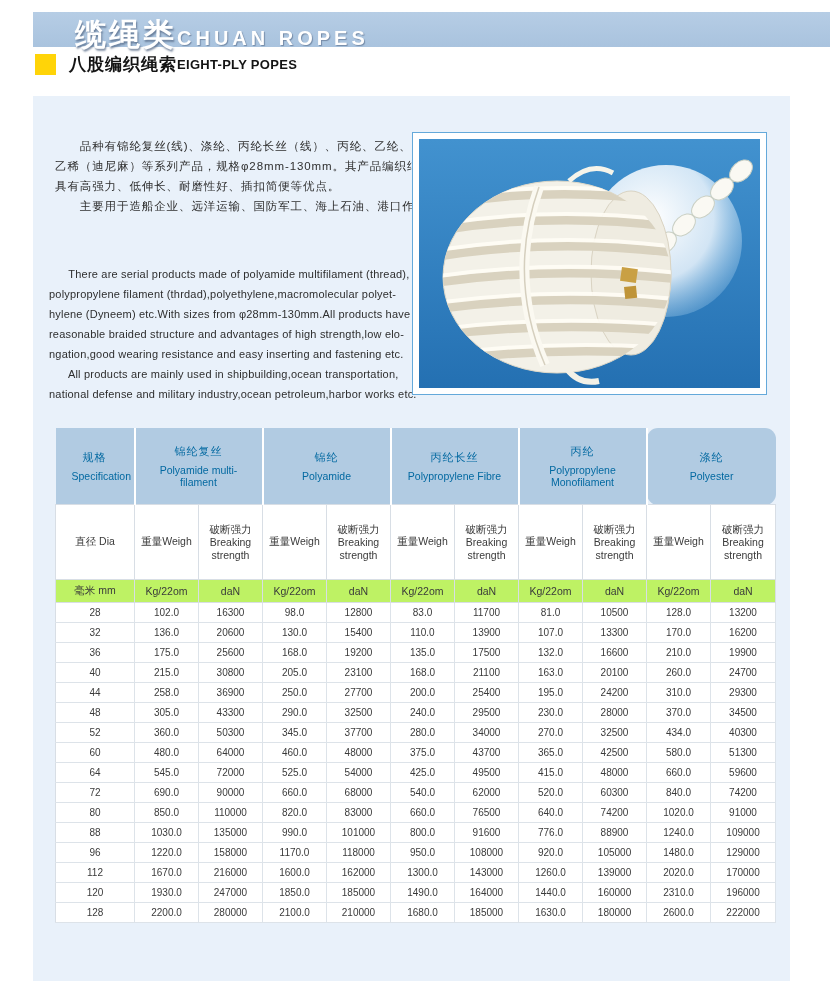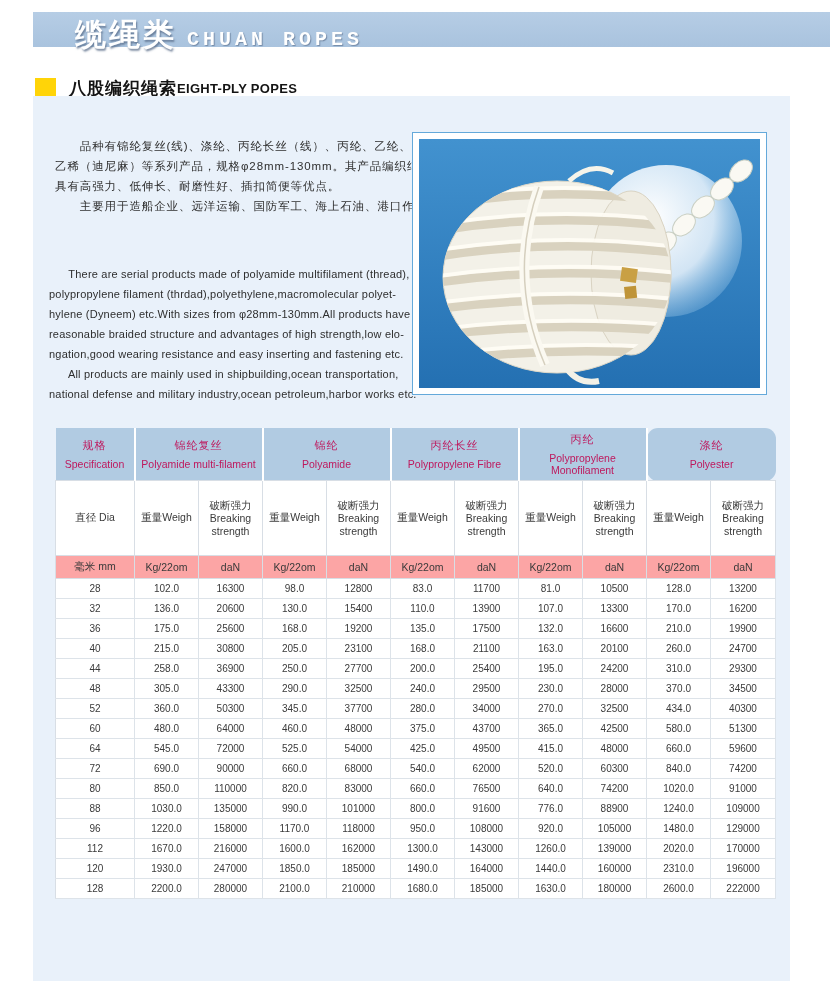--- a/index.html
+++ b/index.html
@@ -18,58 +18,57 @@
   .banner{
     position:absolute;left:33px;top:12px;width:797px;height:35px;
     background:linear-gradient(#b6cde5,var(--banner-bg));
     display:flex;align-items:baseline;
   }
   .banner-zh{
     font-size:31px;font-weight:bold;color:#fff;margin-left:42px;letter-spacing:3px;
     text-shadow:1px 2px 2px rgba(80,100,130,.75);line-height:46px;
   }
   .banner-en{
-    font-size:20px;font-weight:bold;color:#fff;margin-left:10px;letter-spacing:4px;
+    font-size:20px;font-weight:bold;color:#fff;letter-spacing:4px;
     text-shadow:1px 1px 1px rgba(80,100,130,.6);
-    font-family:Liberation Mono, monospace;
   }
   
-  .section{position:absolute;left:35px;top:76px;height:24px;display:flex;align-items:center;}
+  .section{position:absolute;left:35px;top:52px;height:24px;display:flex;align-items:center;}
   .yellow-sq{width:21px;height:21px;background:var(--accent-yellow);margin-right:13px;flex:none;}
   .section-zh{font-size:17px;font-weight:bold;color:#141414;letter-spacing:1px;}
   .section-en{font-size:13px;font-weight:bold;color:#141414;letter-spacing:.3px;}
   
   .panel{position:absolute;left:33px;top:96px;width:757px;height:885px;background:var(--panel-bg);}
   .cn-text{position:absolute;left:22px;top:40px;}
   .cn-text .line{white-space:pre;font-size:11.5px;line-height:20px;letter-spacing:.9px;color:var(--text-dark);}
   .en-text{position:absolute;left:16px;top:168px;}
   .en-text .line{white-space:pre;font-size:11px;line-height:20px;letter-spacing:.2px;color:var(--text-dark);}
   
   .photo{
     position:absolute;left:379px;top:36px;width:355px;height:263px;
     background:#fff;border:1px solid #64a9da;padding:6px;
   }
   .photo-inner{width:100%;height:100%;display:block;}
   
   .table-wrap{position:absolute;left:22px;top:332px;}
   table{border-collapse:collapse;table-layout:fixed;width:720px;background:transparent;}
   thead tr.groups th{
     background:var(--table-header-bg);height:33px;border-right:2px solid #fff;
-    font-weight:normal;color:#be185d;vertical-align:middle;padding:4px;
+    font-weight:normal;color:#0369a1;vertical-align:middle;padding:16px;
   }
   thead tr.groups th:last-child{border-right:none;border-radius:11px;}
   .g-zh{font-size:11px;letter-spacing:1px;margin-bottom:5px;}
   .g-en{font-size:10.5px;}
   thead tr.subs th{
     height:75px;background:#fff;border:1px solid var(--table-border);
     font-weight:normal;color:#3a3a3a;font-size:10.5px;vertical-align:middle;padding:0;margin-left:31px;
   }
   .s-line{line-height:13px;}
   thead tr.units th{
-    height:23px;background:#fca5a5;border:1px solid var(--table-border);
+    height:23px;background:#bef264;border:1px solid var(--table-border);
     font-weight:normal;color:#3a3a3a;font-size:10.5px;padding:0;
   }
   tbody td{
     height:20px;background:#fff;border:1px solid #dde3e9;border-left:1px solid var(--table-border);
     font-size:10px;color:#3a3a3a;text-align:center;padding:0;vertical-align:middle;
   }
 </style>
 </head>
 <body>
 

